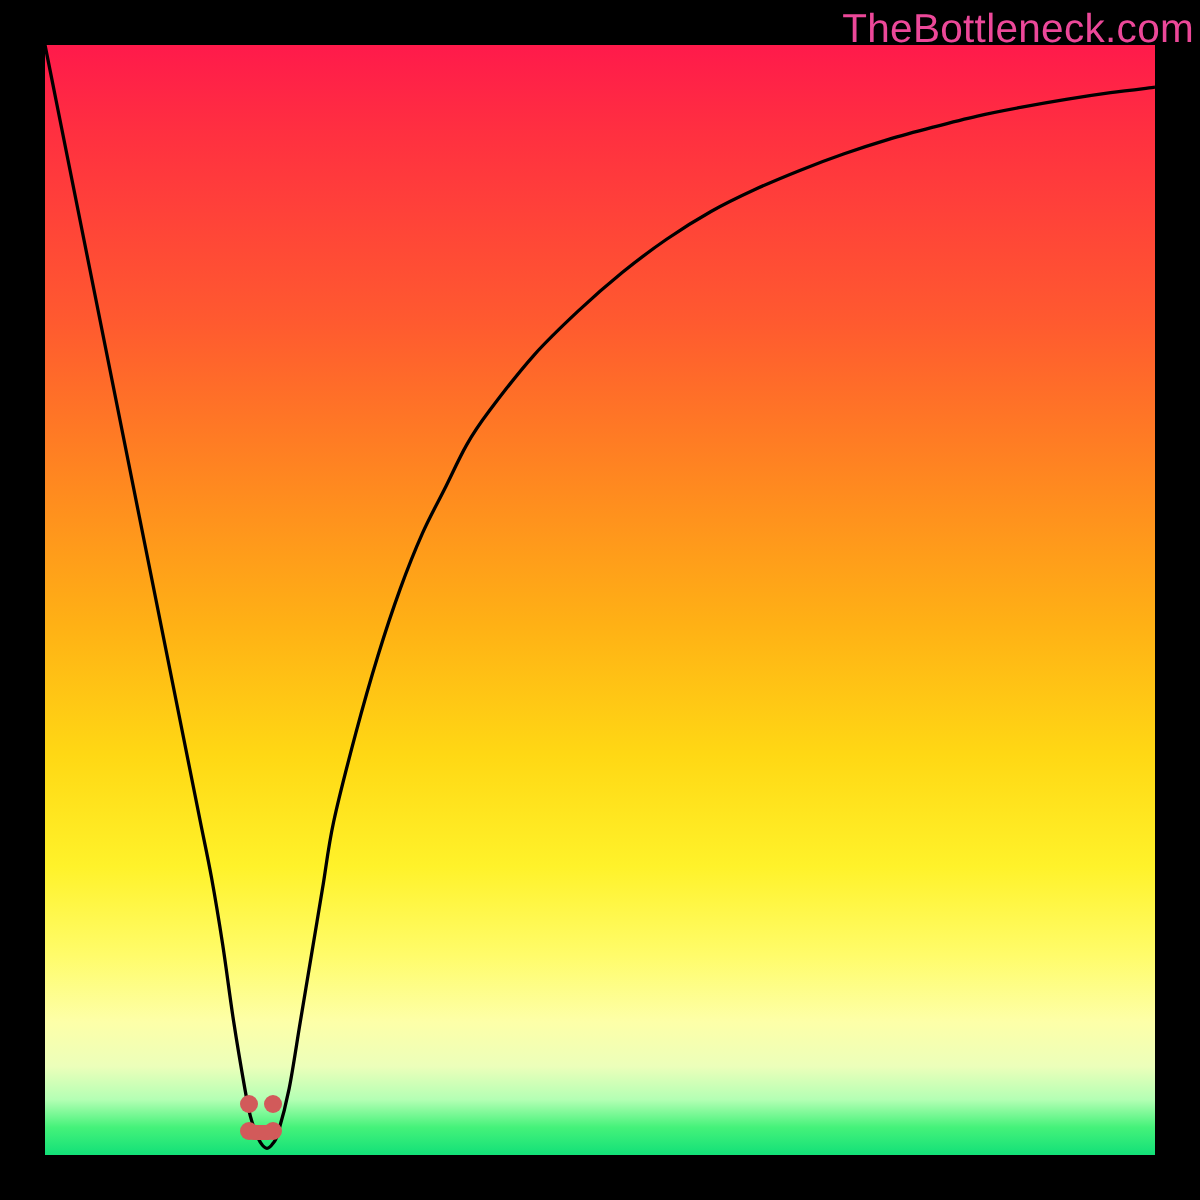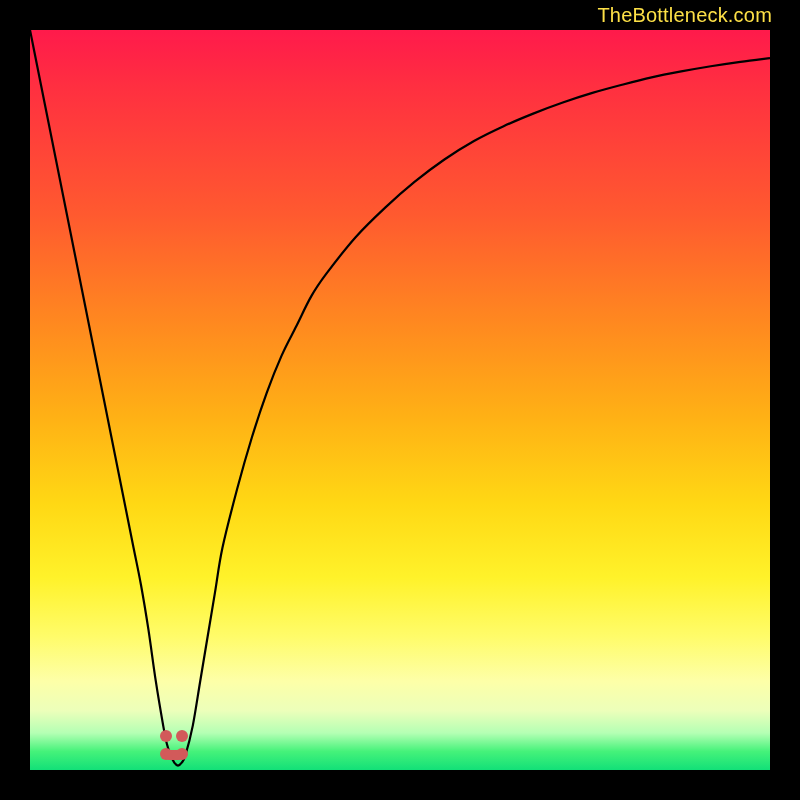--- a/index.html
+++ b/index.html
@@ -40,23 +40,23 @@
       #fdffa8 88%,
       #ecffba 92%,
       #b4ffb4 95%,
       #45f27a 97.5%,
       #12e078 100%
     );
   }
   .watermark {
     position: absolute;
     top: 4px;
-    right: 28px;
-    color: #fde047;
-    font-size: 20px;
+    right: 4px;
+    color: #ec4899;
+    font-size: 27px;
     font-weight: 400;
     letter-spacing: 0.2px;
     user-select: none;
   }
   svg.curve {
     position: absolute;
     inset: 0;
   }
   .marker {
     position: absolute;

